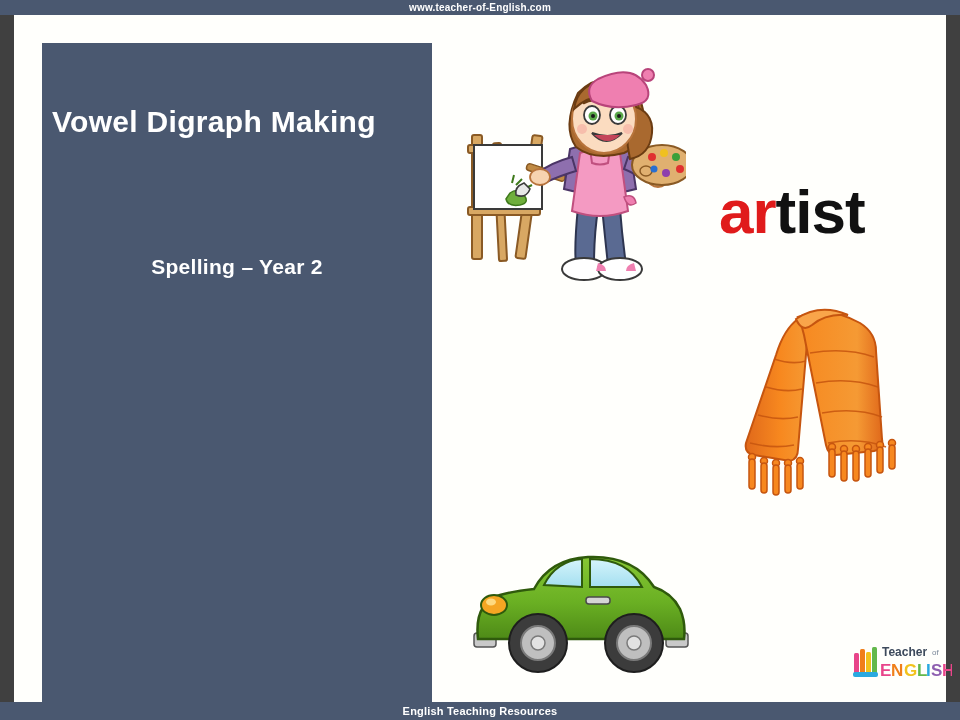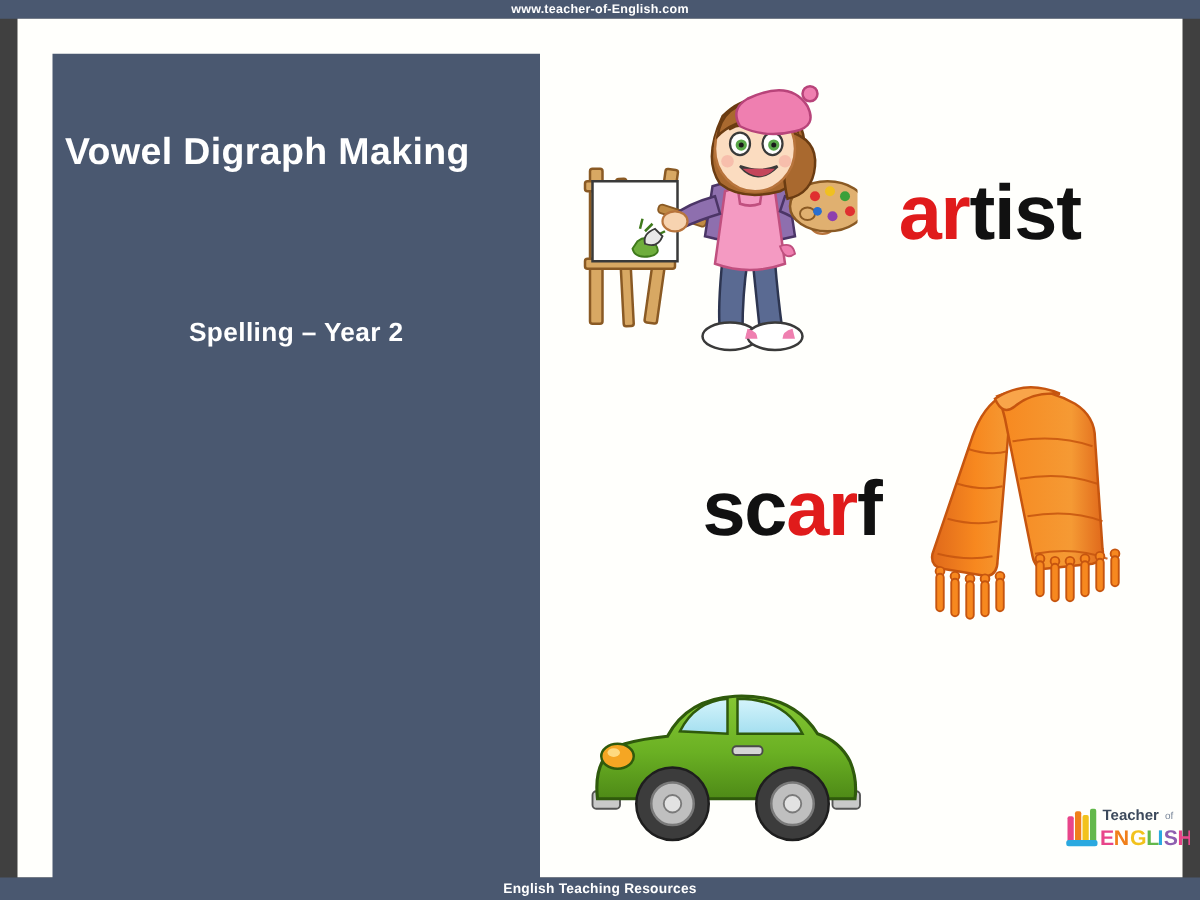--- a/index.html
+++ b/index.html
@@ -85,20 +85,21 @@
   }
 
   
   .word {
     position: absolute;
     font-family: "Liberation Sans", sans-serif;
     font-weight: bold;
     color: #111111;
     letter-spacing: -1px;
     white-space: nowrap;
+    margin-top: 41px;
   }
   .word .hl { color: #e01b1b; }
   .word-artist { left: 705px; top: 120px; font-size: 62px; }
   .word-scarf  { left: 548px; top: 357px; font-size: 62px; }
   .word-car    { left: 728px; top: 562px; font-size: 62px; }
 
   
   .art { position: absolute; }
   .art-artist { left: 452px; top: 42px;  width: 220px; height: 228px; }
   .art-scarf  { left: 722px; top: 276px; width: 178px; height: 208px; }
@@ -200,23 +201,20 @@
 
         <path d="M132 22 q34 -16 48 6 q8 16 -10 20 q-24 6 -44 -4 q-8 -14 6 -22 z" fill="#ef7fb0" stroke="#b8447a" stroke-width="2"></path>
         <circle cx="182" cy="18" r="6" fill="#ef7fb0" stroke="#b8447a" stroke-width="2"></circle>
       </svg>
     </div>
 
     <div class="word word-artist">
       <span></span><span class="hl">ar</span><span>tist</span>
     </div>
 
-    <div class="word word-scarf">
-      <span>sc</span><span class="hl">ar</span><span>f</span>
-    </div>
 
     <div class="art art-scarf">
       <svg viewBox="0 0 178 208" width="178" height="208" xmlns="http://www.w3.org/2000/svg">
         <defs>
           <linearGradient id="scarfL" x1="0" y1="0" x2="1" y2="0">
             <stop offset="0%" stop-color="#e0691b"></stop>
             <stop offset="55%" stop-color="#f7881f"></stop>
             <stop offset="100%" stop-color="#f59a34"></stop>
           </linearGradient>
           <linearGradient id="scarfR" x1="0" y1="0" x2="1" y2="0">

